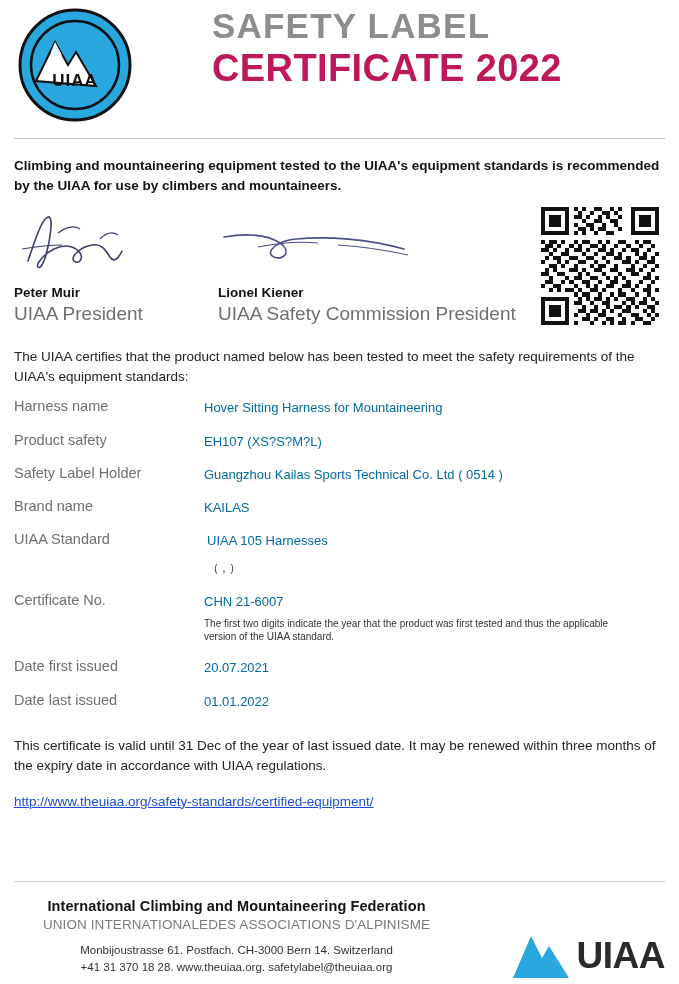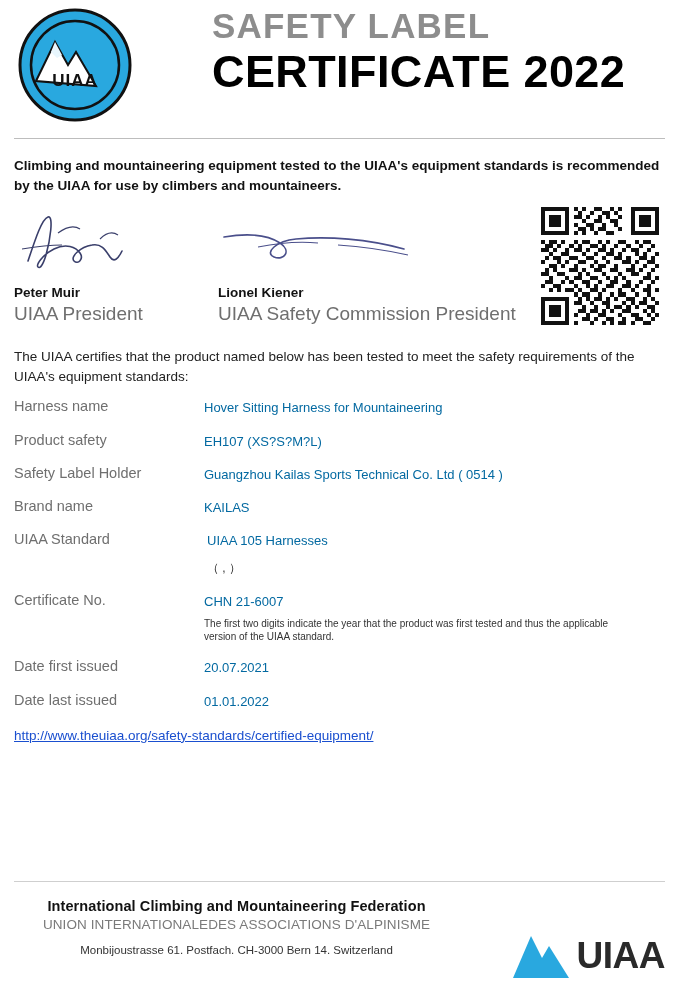--- a/index.html
+++ b/index.html
@@ -45,24 +45,24 @@
     padding-top: 4px;
   }
   .title-safety {
     font-size: 35px;
     font-weight: bold;
     letter-spacing: 1.2px;
     color: #8d8d8d;
     line-height: 1.05;
   }
   .title-cert {
-    font-size: 45px;
+    font-size: 38px;
     font-weight: bold;
     letter-spacing: 0.4px;
-    color: #000000;
+    color: #be185d;
     line-height: 1.12;
     margin-top: 2px;
   }
 
   .rule {
     border: 0;
     border-top: 1px solid #bdbdbd;
     margin: 10px 0 0 0;
   }
   .rule-thin {
@@ -555,33 +555,35 @@
       <div class="field-value">20.07.2021</div>
     </div>
 
     <div class="field-row">
       <div class="field-label">Date last issued</div>
       <div class="field-value">01.01.2022</div>
     </div>
 
   </div>
 
+  <div class="validity">This certificate is valid until 31 Dec of the year of last issued date. It may be renewed within three months of the expiry date in accordance with UIAA regulations.</div>
 
   <div class="verify">
     <a href="#">http://www.theuiaa.org/safety-standards/certified-equipment/</a>
   </div>
 
   <div class="footer">
     <hr class="rule-thin">
     <div class="footer-inner">
       <div class="footer-text">
         <div class="footer-title">International Climbing and Mountaineering Federation</div>
         <div class="footer-sub">UNION INTERNATIONALEDES ASSOCIATIONS D'ALPINISME</div>
         <div class="footer-addr">
           <div>Monbijoustrasse 61. Postfach. CH-3000 Bern 14. Switzerland</div>
+          <div>+41 31 370 18 28. www.theuiaa.org. safetylabel@theuiaa.org</div>
         </div>
       </div>
       <div class="footer-logo">
         <svg width="60" height="58" viewBox="0 0 60 58">
           <path d="M2 52 L20 10 L31 32 L38 20 L58 52 Z" fill="#29a8df"></path>
         </svg>
         <span class="footer-logo-text">UIAA</span>
       </div>
     </div>
   </div>

